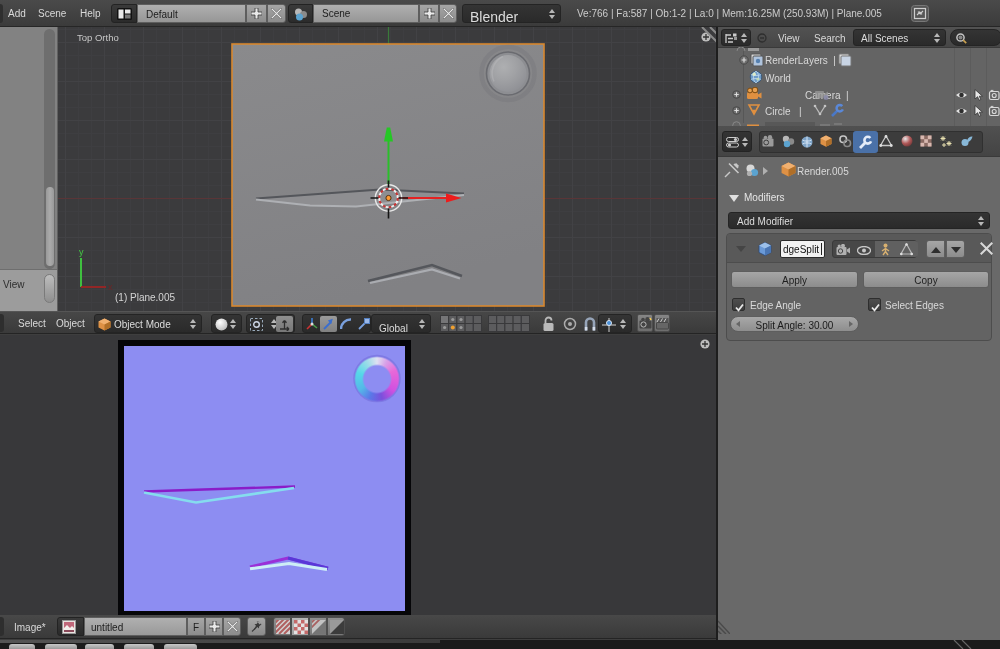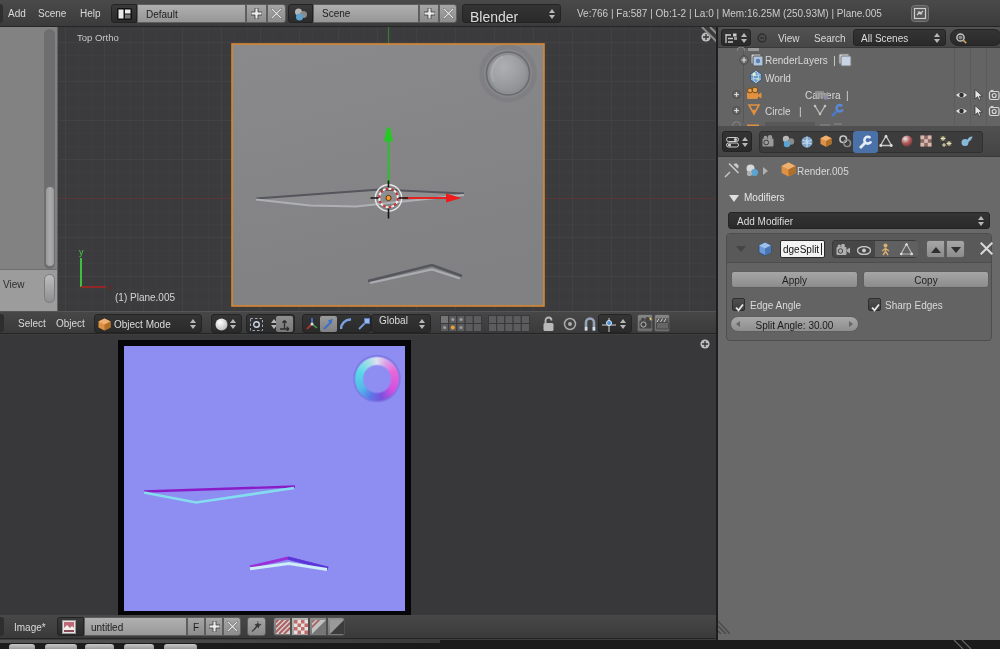--- a/index.html
+++ b/index.html
@@ -224,21 +224,21 @@
     <svg class="abs" style="left:37px;top:3px;" width="13" height="13" viewBox="0 0 13 13">
       <path d="M1 11 A 9.5 9.5 0 0 1 11 1.5" stroke="#7aa0dd" stroke-width="2.4" fill="none"></path>
     </svg>
     <svg class="abs" style="left:54px;top:3px;" width="13" height="13" viewBox="0 0 13 13">
       <path d="M2 11L9 4" stroke="#7aa0dd" stroke-width="1.8"></path>
       <rect x="7.5" y="0.5" width="5" height="5" fill="#9ab8e8" stroke="#5580c0"></rect>
     </svg>
   </div>
 
   <div class="dd abs" style="left:371px;top:2px;width:60px;height:19px;">
-    <span class="abs" style="left:7px;top:0;">Global</span>
+    <span class="abs" style="left:7px;top:8px;">Global</span>
     <span class="udarr"></span>
   </div>
 
   <svg class="abs" style="left:440px;top:3px;" width="90" height="17" viewBox="0 0 90 17">
     <g fill="#5c5c5e" stroke="#39393b" stroke-width="1">
       <rect x="0.5" y="0.5" width="8.2" height="8" fill="#757577"></rect>
           <rect x="8.7" y="0.5" width="8.2" height="8"></rect>
           <rect x="16.9" y="0.5" width="8.2" height="8"></rect>
           <rect x="25.1" y="0.5" width="8.2" height="8"></rect>
           <rect x="33.3" y="0.5" width="8.2" height="8"></rect>
@@ -699,21 +699,21 @@
       <svg width="11" height="11" viewBox="0 0 11 11" style="margin:0 0 0 1px;">
             <path d="M2 5.5l2.5 2.8L9 2.5" fill="none" stroke="#e8e8e8" stroke-width="1.8"></path>
           </svg>
     </div>
     <span class="abs txt" style="left:23px;top:66px;">Edge Angle</span>
     <div class="abs" style="left:141px;top:64px;width:13px;height:13px;background:linear-gradient(#4e4e4e,#3c3c3c);border:1px solid #2e2e2e;border-radius:2px;">
       <svg width="11" height="11" viewBox="0 0 11 11" style="margin:0 0 0 1px;">
             <path d="M2 5.5l2.5 2.8L9 2.5" fill="none" stroke="#e8e8e8" stroke-width="1.8"></path>
           </svg>
     </div>
-    <span class="abs txt" style="left:158px;top:66px;">Sharp Edges</span>
+    <span class="abs txt" style="left:158px;top:66px;">Select Edges</span>
 
     <div class="abs" style="left:3px;top:82px;width:129px;height:16px;background:linear-gradient(#a8a8a8,#8e8e8e);border:1px solid #5e5e5e;border-radius:8px;color:#1a1a1a;font-size:10px;text-align:center;padding-top:2.5px;">Split Angle: 30.00</div>
     <div class="abs" style="left:9px;top:87px;width:0;height:0;border-top:3.5px solid transparent;border-bottom:3.5px solid transparent;border-right:4.5px solid #666;"></div>
     <div class="abs" style="left:122px;top:87px;width:0;height:0;border-top:3.5px solid transparent;border-bottom:3.5px solid transparent;border-left:4.5px solid #666;"></div>
   </div>
 
   <svg class="abs" style="left:0;top:492px;width:12px;height:16px;" viewBox="0 0 12 16">
     <path d="M0 8l8 8M0 13l4 4M0 3l12 13" stroke="#4a4a4a" stroke-width="1.4"></path>
   </svg>
 </div>

